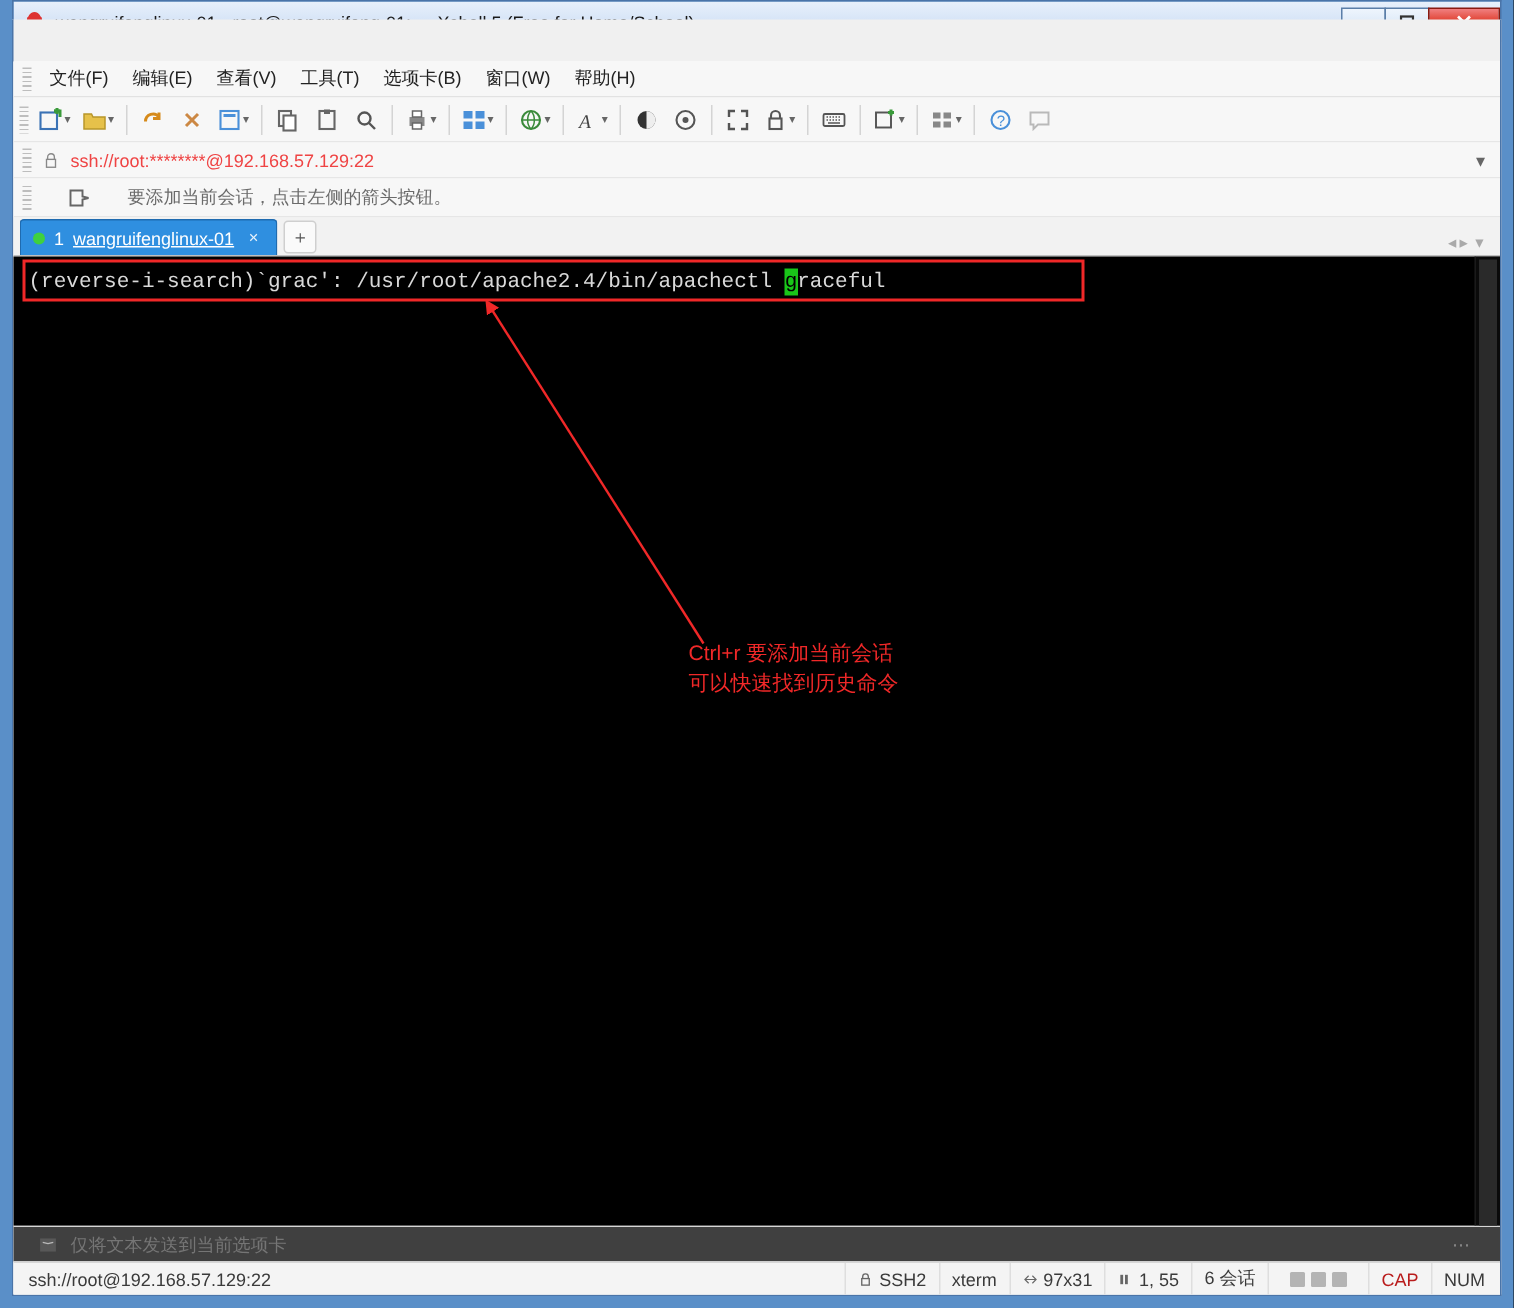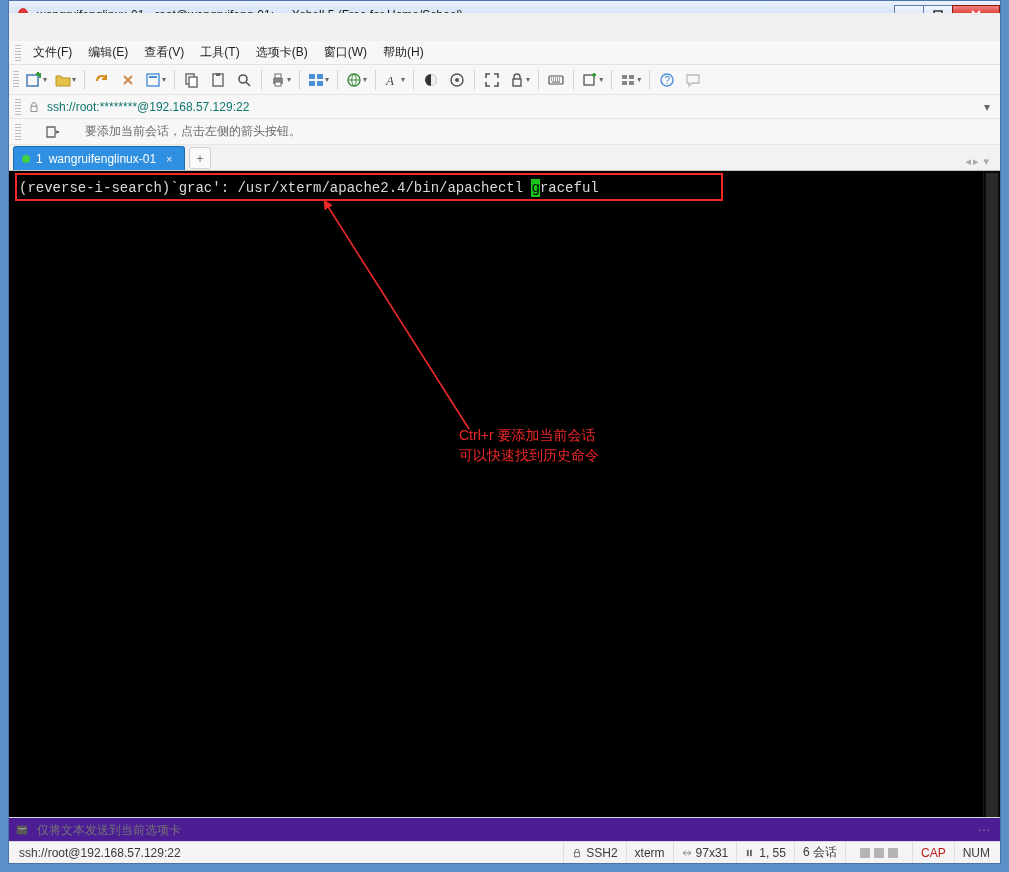--- a/index.html
+++ b/index.html
@@ -119,21 +119,21 @@
     border-bottom: 1px solid #e6e6e6;
     display: flex; align-items: center;
     padding: 0 6px; gap: 6px;
     color: #555;
   }
   .addrbar .grip {
     width: 6px; height: 16px;
     background: repeating-linear-gradient(to bottom, #bdbdbd 0 1px, transparent 1px 3px);
   }
   .addrbar .lock { width: 14px; display:flex; align-items:center; justify-content:center; }
-  .addrbar .addr-text { flex: 1; font-size: 12px; color: #0f766e; }
+  .addrbar .addr-text { flex: 1; font-size: 12px; color: #ef4444; }
   .addrbar .dd-end { width: 14px; text-align:center; color:#666; cursor:pointer; }
 
   
   .tipbar {
     height: 26px;
     background: #f7f7f7;
     border-bottom: 1px solid #e6e6e6;
     display: flex; align-items: center;
     padding: 0 6px; gap: 24px;
     color: #6b6b6b;
@@ -160,21 +160,21 @@
     background: #2f8fe0;
     color: #fff;
     border: 1px solid #1f6bb0;
     border-bottom: none;
     border-top-left-radius: 3px; border-top-right-radius: 3px;
     font-size: 12px;
     gap: 6px;
     cursor: pointer;
   }
   .tab .dot { width:8px;height:8px;border-radius:50%;background:#3fd13f;display:inline-block; }
-  .tab .tab-label { }
+  .tab .tab-label { text-decoration: underline; }
   .tab .tab-close {
     width:14px;height:14px;display:inline-flex;align-items:center;justify-content:center;
     color:#eaf3fb; font-size:11px; cursor:pointer;
   }
   .tab-add {
     width: 22px; height: 22px;
     margin-left: 4px; margin-bottom: 1px;
     border: 1px solid #cfcfcf;
     background: #fafafa;
     display:inline-flex;align-items:center;justify-content:center;
@@ -233,24 +233,24 @@
     border-left: 1px solid #1a1a1a;
   }
   .vscroll .thumb {
     position:absolute; left:2px; right:2px;
     background:#2a2a2a;
   }
 
   
   .composebar {
     height: 24px;
-    background: #4c1d95;
+    background: #404040;
     border-top: 1px solid #d7d7d7;
     display: flex; align-items: center;
-    padding: 0 6px; gap: 6px;
+    padding: 0 16px; gap: 6px;
     color: #8a8a8a;
   }
   .composebar .cmd-icon { width:16px; display:flex;align-items:center; }
   .compose-input {
     flex: 1;
     border: none; outline: none;
     background: transparent;
     font-size: 12px;
     color: #8a8a8a;
   }
@@ -518,21 +518,21 @@
       </div>
       <div class="tab-add">＋</div>
       <div class="tab-nav">
         <span>◂</span>
         <span>▸</span>
         <span style="padding:0 3px">▾</span>
       </div>
     </div>
 
     <div class="terminal-wrap">
-      <div class="terminal"><span>(reverse-i-search)`grac': /usr/xterm/apache2.4/bin/apachectl </span><span class="term-cursor-char">g</span><span>raceful</span></div>
+      <div class="terminal"><span>(reverse-i-search)`grac': /usr/root/apache2.4/bin/apachectl </span><span class="term-cursor-char">g</span><span>raceful</span></div>
 
       <div class="highlight-box" style="left:6px; top:2px; width:708px; height:28px;"></div>
 
       <svg class="annot-arrow" style="left:310px; top:28px; width:170px; height:240px;" viewBox="0 0 170 240">
         <defs>
           <marker id="ah" markerWidth="10" markerHeight="10" refX="2" refY="3" orient="auto">
             <path d="M0 0 L6 3 L0 6 z" fill="#f02828"></path>
           </marker>
         </defs>
         <line x1="150" y1="230" x2="8" y2="6" stroke="#f02828" stroke-width="1.6" marker-end="url(#ah)"></line>

